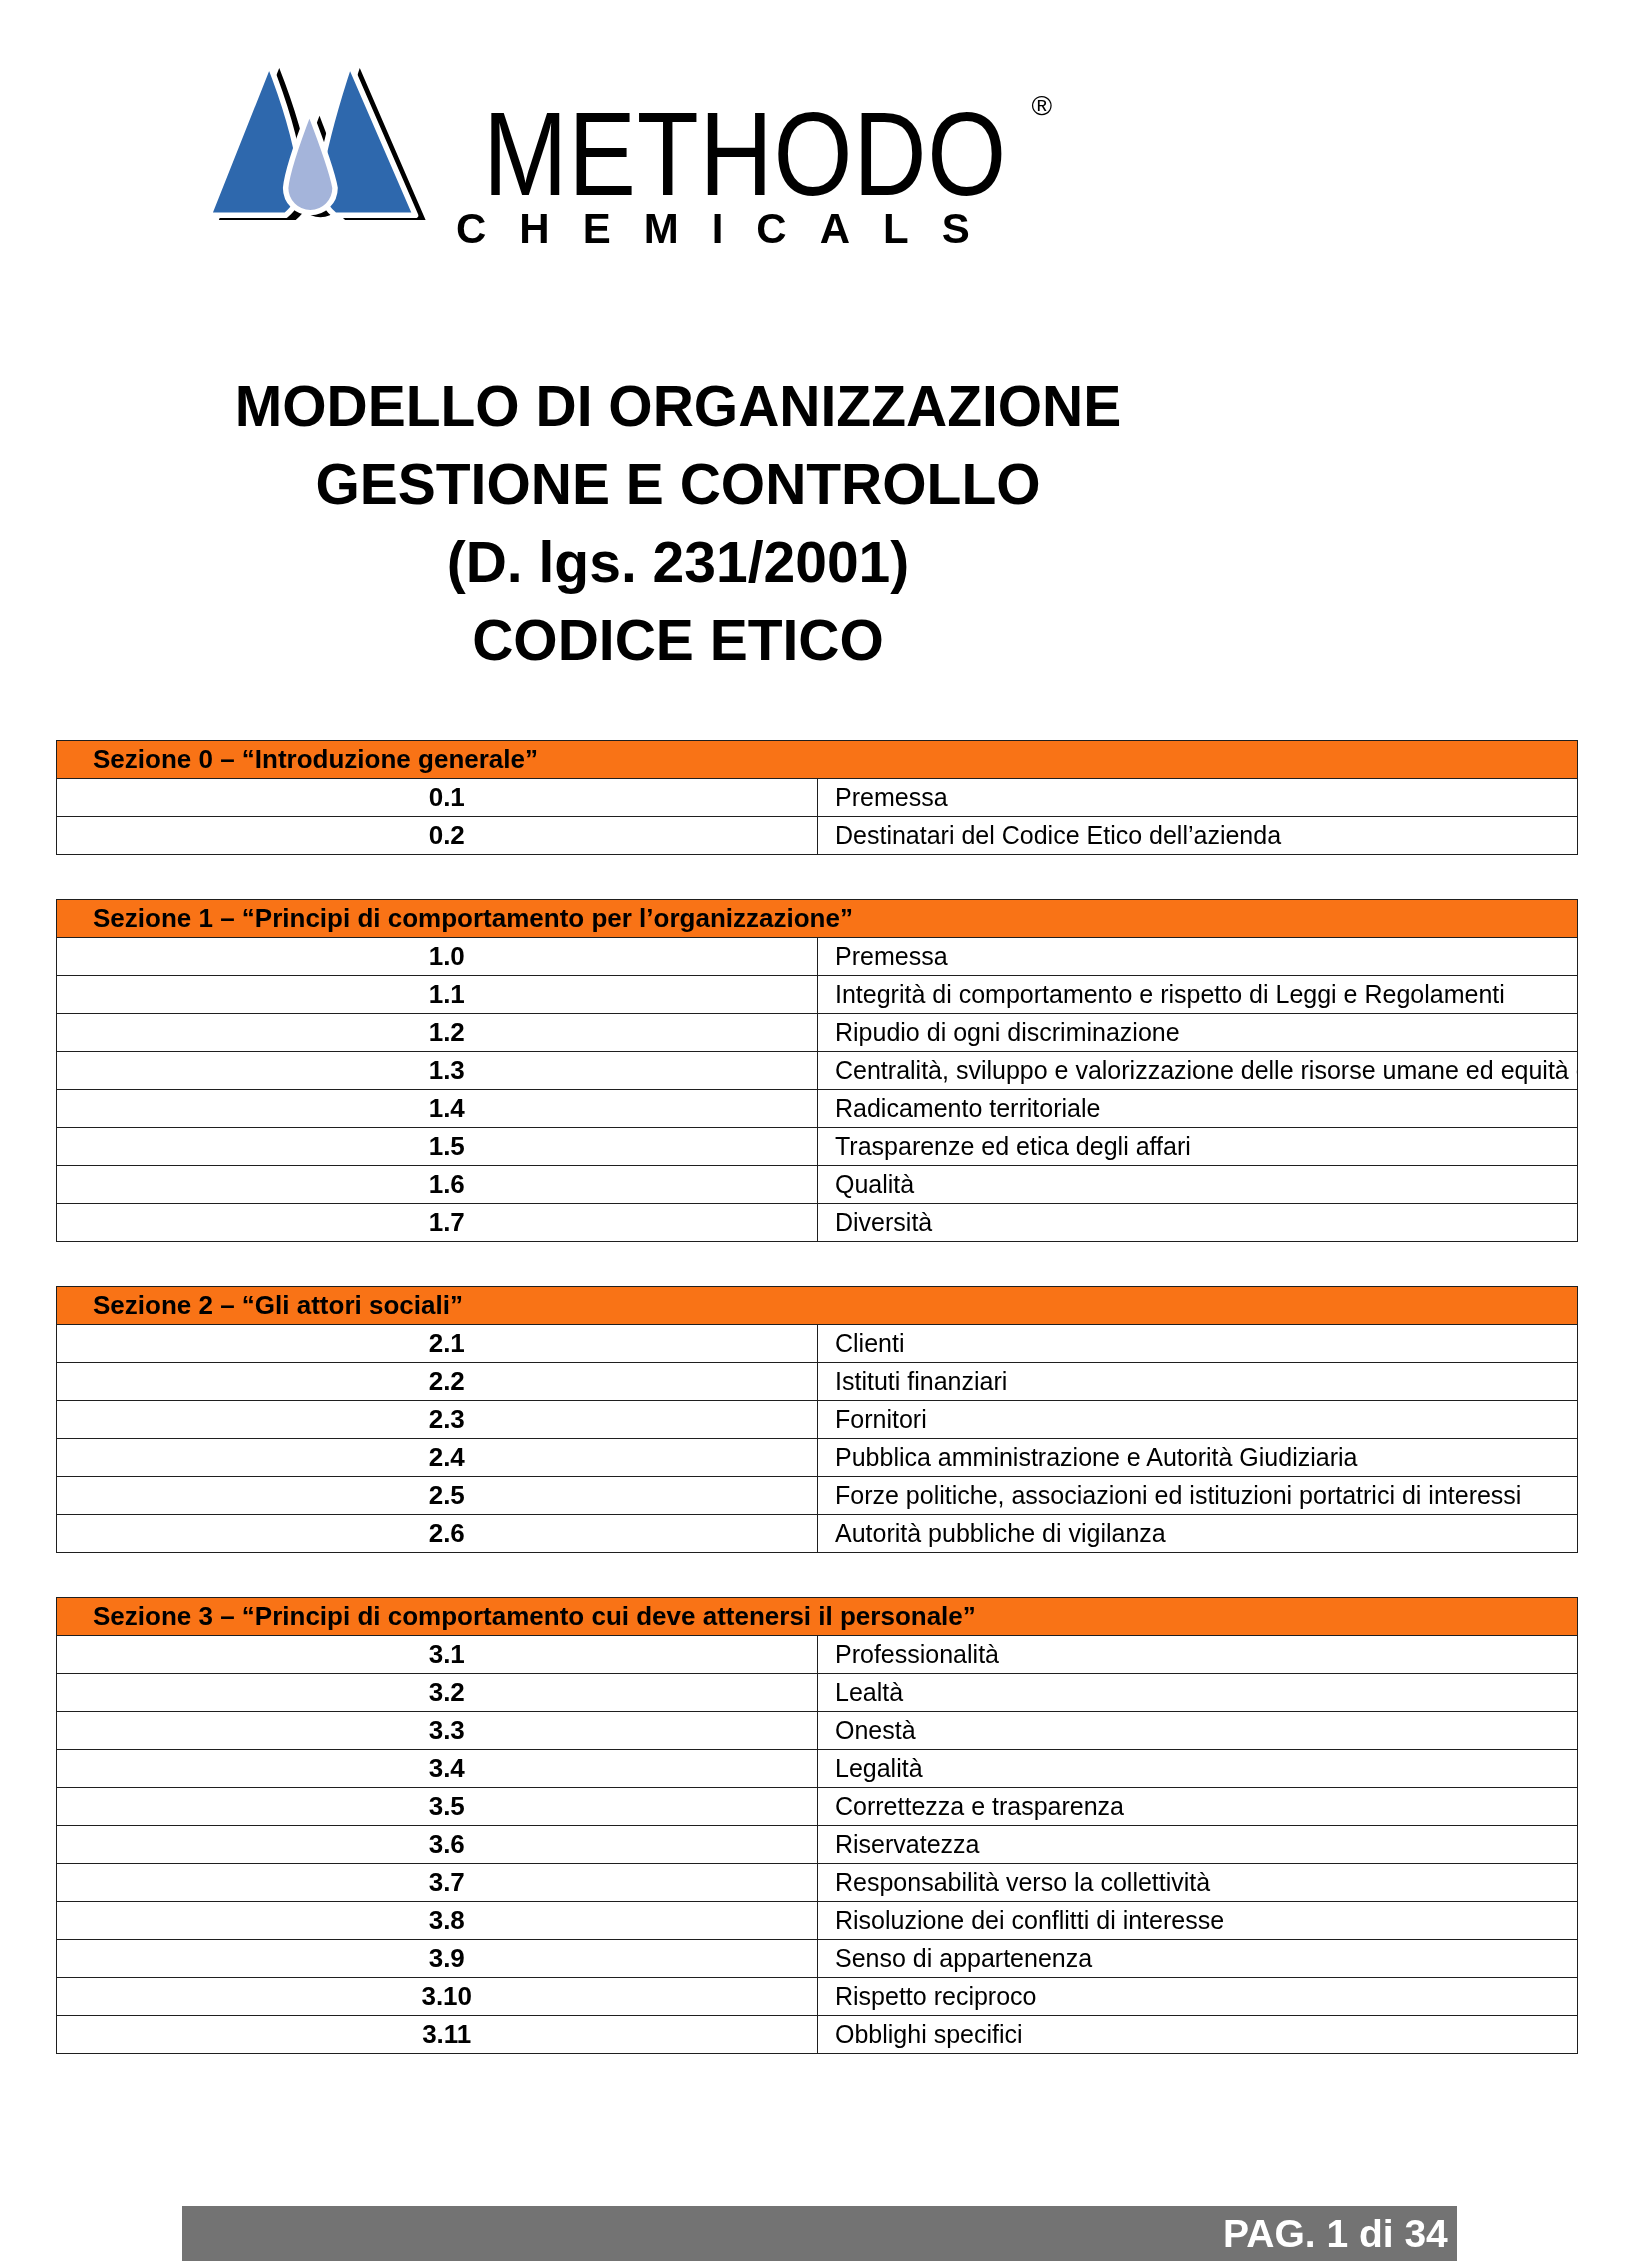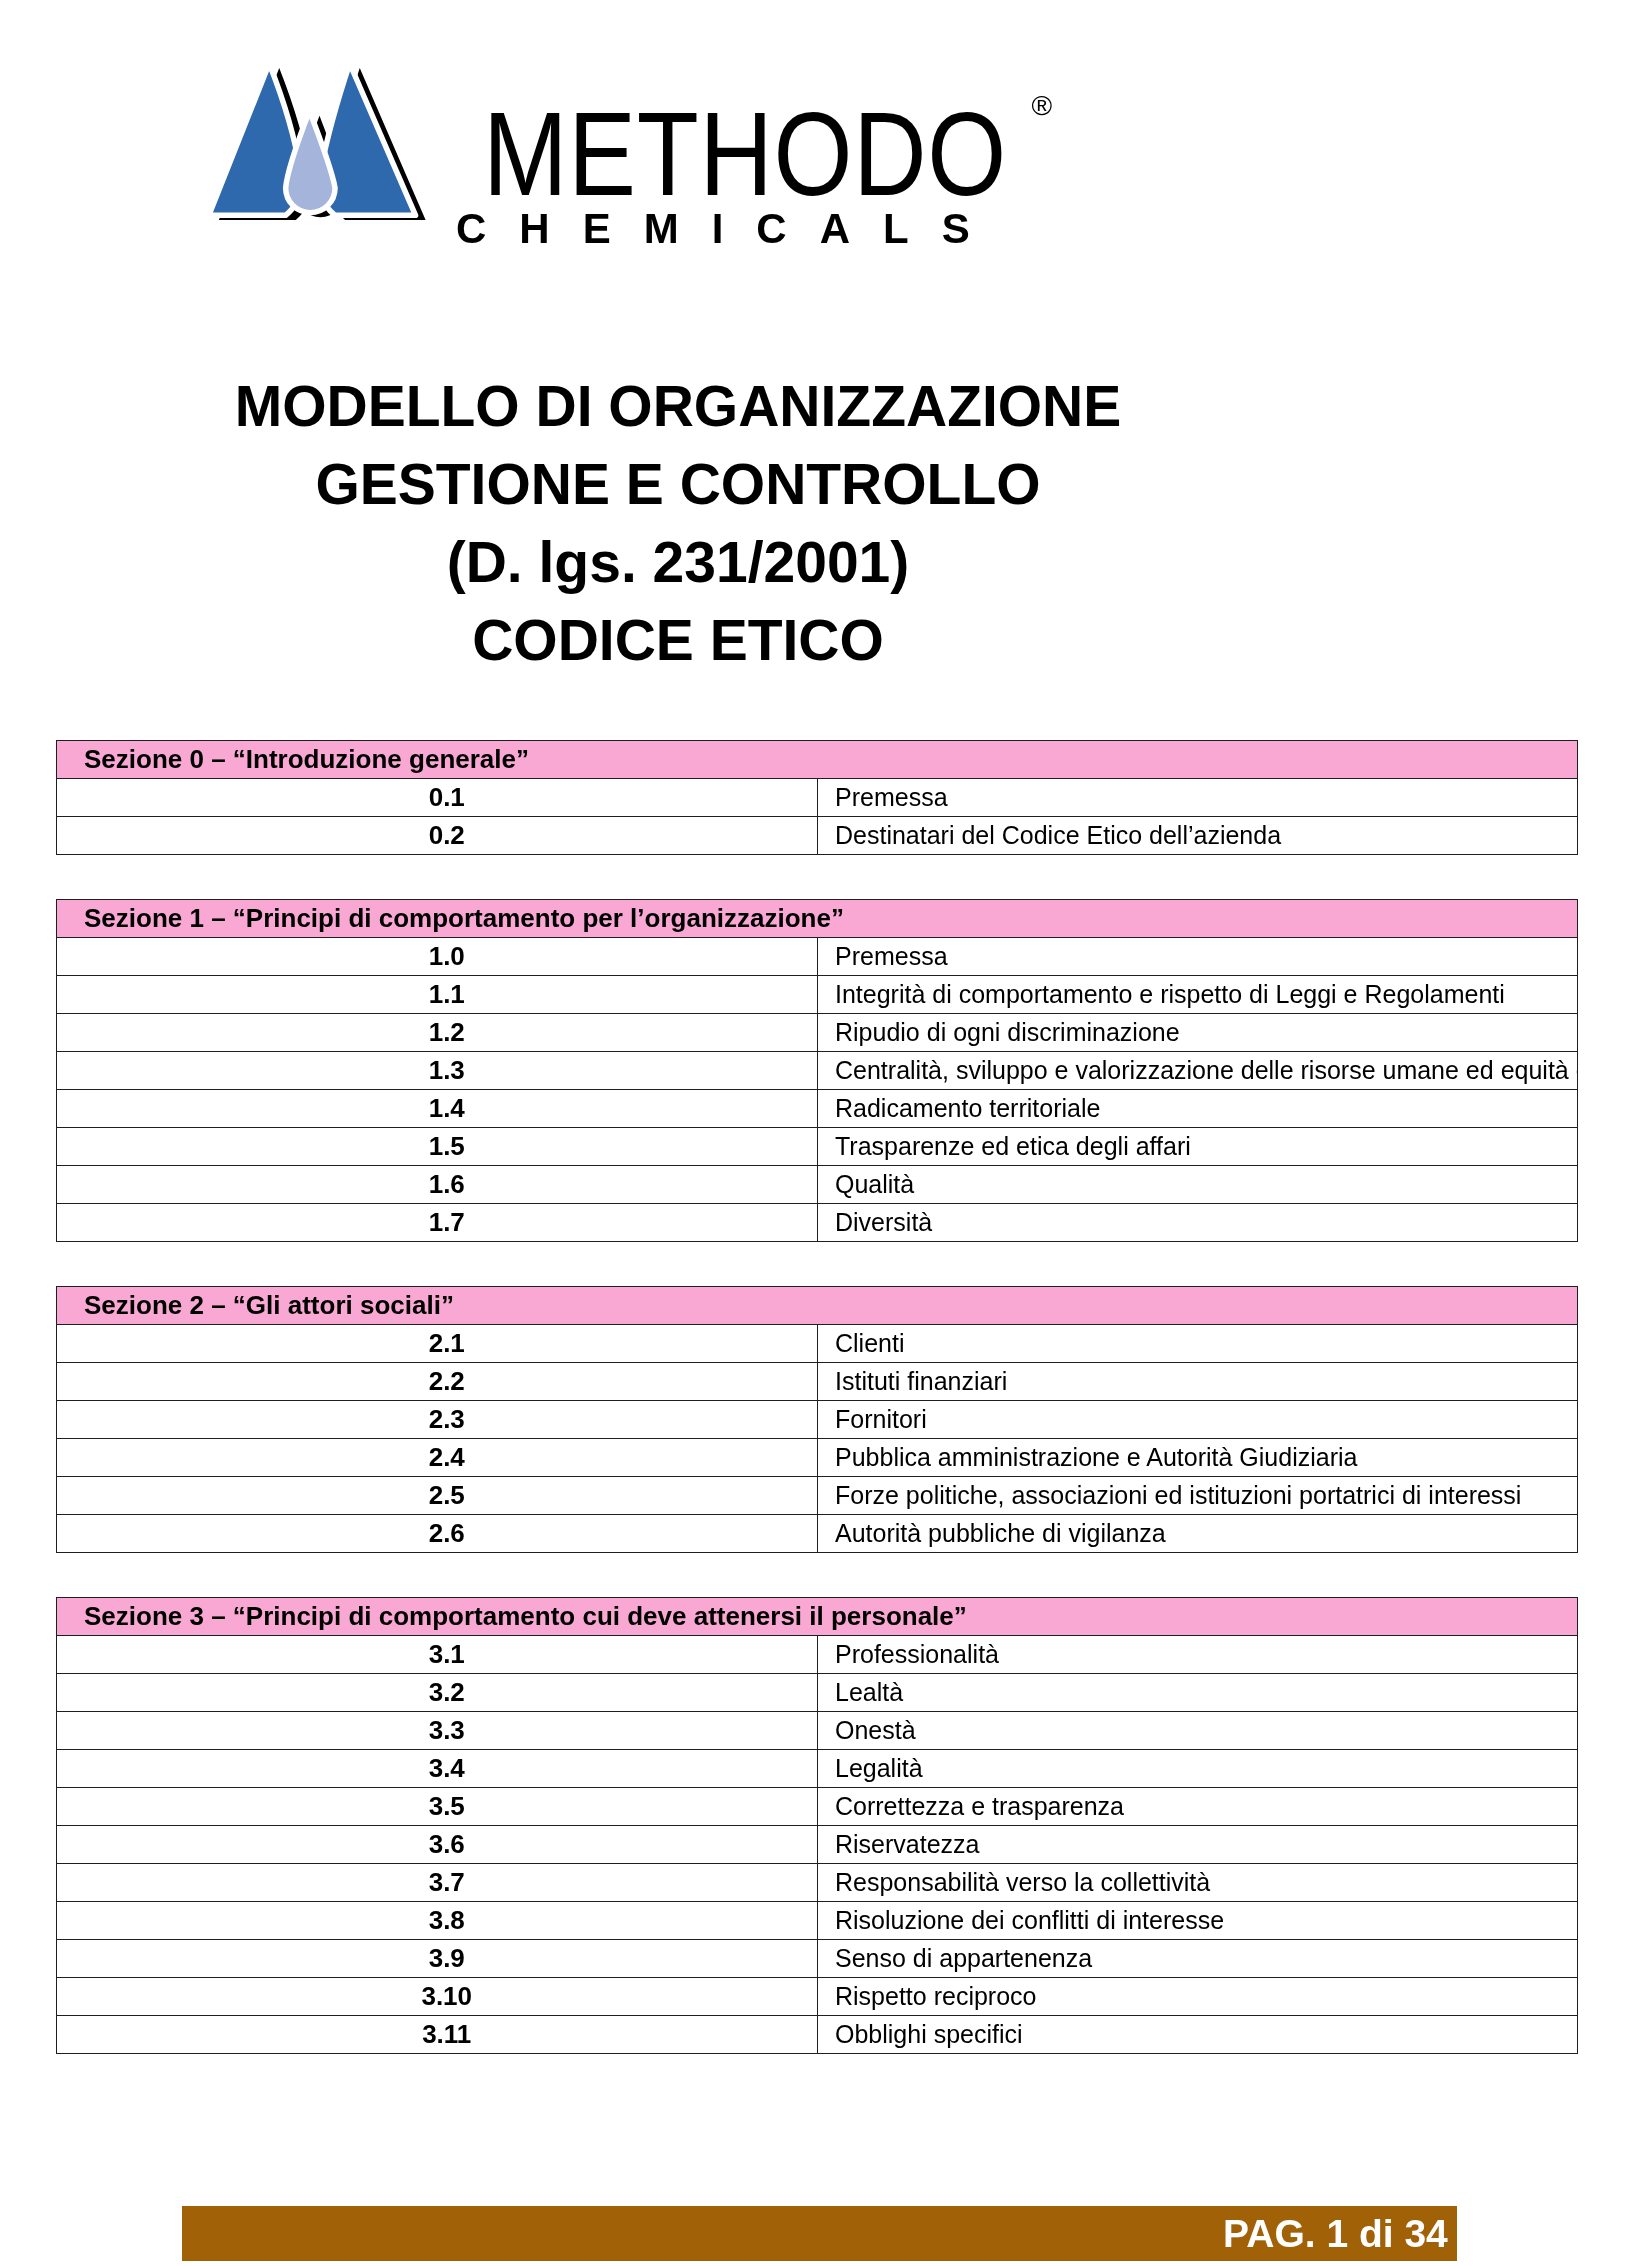--- a/index.html
+++ b/index.html
@@ -42,31 +42,31 @@
     margin:0 0 44px 0;font-size:25px;
   }
   table.toc-table th,
   table.toc-table td{
     border:1.8px solid #1f1f1f;
     height:38px;box-sizing:border-box;
     vertical-align:middle;
     overflow:hidden;white-space:nowrap;
   }
   th.sec-header{
-    background:#f9a8d4;text-align:left;
+    background:#f97316;text-align:left;
     font-weight:700;font-size:26px;
-    padding:0 0 0 27px;
+    padding:0 0 0 36px;
   }
   td.num{width:100px;font-weight:700;font-size:26px;padding:0 0 0 20px;text-align:center;}
   td.label{padding:0 0 0 17.5px;font-weight:400;margin-left:45px;}
 
   
   .footer-bar{
     position:absolute;left:182px;top:2206px;width:1275px;height:55px;
-    background:#a16207;color:#fff;
+    background:#737373;color:#fff;
     display:flex;align-items:center;justify-content:flex-end;
     font-size:39px;font-weight:700;padding-right:9.2px;box-sizing:border-box;
   }
 </style>
 </head>
 <body>
 
 <div class="page">
 
   <div class="logo">

